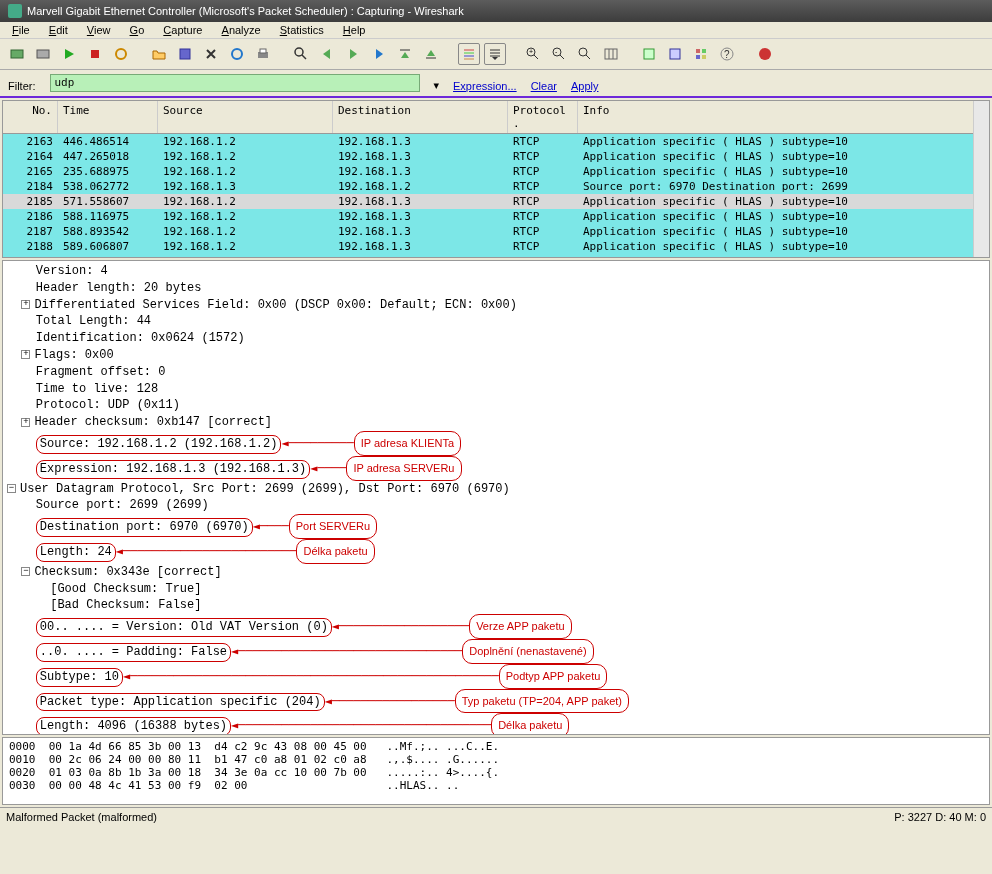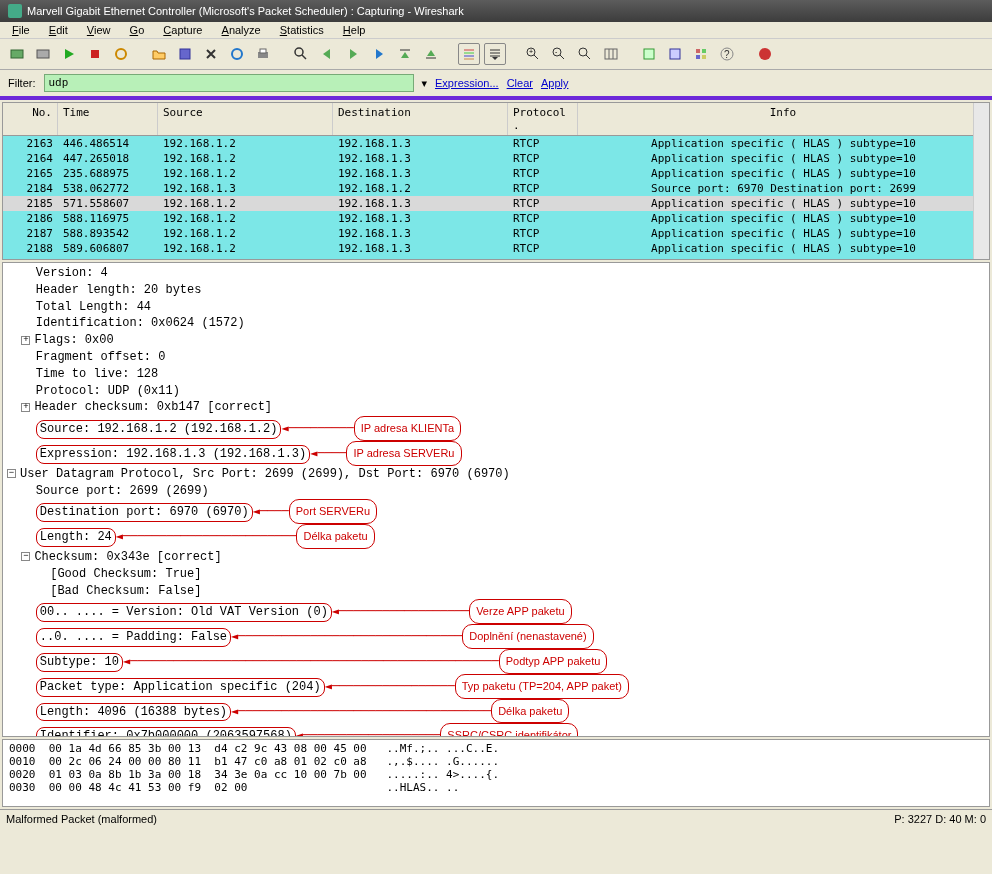--- a/index.html
+++ b/index.html
@@ -5,31 +5,31 @@
 * { margin: 0; padding: 0; box-sizing: border-box; }
 body { font-family: Tahoma, Arial, sans-serif; font-size: 11px; background: #ece9d8; color: #000; width: 992px; }
 .title-bar { background: linear-gradient(#5c5c5c,#3c3c3c); color: #fff; padding: 4px 8px; display: flex; align-items: center; height: 22px; }
 .title-bar .icon { width: 14px; height: 14px; background: #4a8; margin-right: 5px; border-radius:2px; }
 .menu-bar { background: #ece9d8; padding: 2px 4px; border-bottom: 1px solid #ccc; }
 .menu-bar span { padding: 3px 8px; cursor: default; }
 .menu-bar span u { text-decoration: underline; }
 .toolbar { background: #ece9d8; padding: 4px 6px; display: flex; align-items: center; gap: 4px; border-bottom: 1px solid #aaa; }
 .toolbar .btn { width: 22px; height: 22px; border: 1px solid transparent; display:inline-flex; align-items:center; justify-content:center; border-radius:2px; }
 .toolbar .sep { width: 8px; }
-.filter-bar { background:#ece9d8; padding:4px 8px; display:flex; align-items:center; gap:8px; border-bottom:4px solid #6d28d9; }
+.filter-bar { background:#ece9d8; padding:4px 8px; display:flex; align-items:flex-end; gap:14px; border-bottom:2px solid #6d28d9; }
 .filter-bar input { background:#b8f0b8; border:1px solid #7a7; padding:2px 4px; width:370px; font-family:Liberation Mono, monospace; font-size:11px; }
 .filter-bar .link { color:#00c; text-decoration:underline; cursor:pointer; }
 .packet-list { background:#fff; border:1px solid #999; margin:2px; height:158px; overflow:hidden; font-family:"Lucida Console",monospace; font-size:11px; }
 .packet-list .hdr { background:#ece9d8; display:flex; border-bottom:1px solid #999; }
 .packet-list .hdr div { padding:3px 5px; border-right:1px solid #ccc; }
 .packet-list .row { display:flex; }
 .packet-list .row div { padding:1px 5px; white-space:nowrap; overflow:hidden; }
 .packet-list .row.hl { background:#7ce7e7; }
 .packet-list .row.sel { background:#d9d9d9; }
-.c-no{width:55px;text-align:right;} .c-time{width:100px;} .c-src{width:175px;} .c-dst{width:175px;} .c-proto{width:70px;} .c-info{flex:1;text-align:center;}
+.c-no{width:55px;text-align:right;} .c-time{width:100px;} .c-src{width:175px;} .c-dst{width:175px;} .c-proto{width:70px;} .c-info{flex:1;}
 .detail-pane { background:#fff; border:1px solid #999; margin:2px; height:475px; overflow:auto; font-family:"Lucida Console","Courier New",monospace; font-size:12px; line-height:16.8px; padding:2px 4px; position:relative; }
 .detail-pane .tree-icon { display:inline-block; width:9px; height:9px; border:1px solid #888; margin-right:4px; text-align:center; line-height:7px; font-size:9px; vertical-align:middle; }
 .ann-line { position:relative; white-space:pre; }
 .oval { display:inline-block; border:1px solid #c00; color:#c00; border-radius:10px; padding:3px 6px; font-family:Arial,sans-serif; font-size:11px; background:#fff; }
 .box { display:inline-block; border:1px solid #c00; border-radius:8px; padding:0 3px; }
 .arrow { color:#c00; font-family:monospace; }
 .hex-pane { background:#fff; border:1px solid #999; margin:2px; height:68px; overflow:auto; font-family:"Lucida Console",monospace; font-size:11px; padding:2px 6px; white-space:pre; }
 .status-bar { background:#ece9d8; border-top:1px solid #999; padding:3px 6px; display:flex; justify-content:space-between; font-size:11px; }
 .scrollbar-v { position:absolute; right:0; top:0; bottom:0; width:16px; background:#e8e8e8; border-left:1px solid #ccc;}
 svg.ticon { width:16px; height:16px; }
@@ -309,20 +309,21 @@
         <div class="c-proto">RTCP</div>
         <div class="c-info">Application specific   ( HLAS ) subtype=10</div>
       </div>
     </div>
   <div class="scrollbar-v"></div>
 </div>
 
 <div class="detail-pane">
 <div class="ann-line">    <span>Version: 4</span></div>
 <div class="ann-line">    <span>Header length: 20 bytes</span></div>
+<div class="ann-line">  <span class="tree-icon">+</span><span>Differentiated Services Field: 0x00 (DSCP 0x00: Default; ECN: 0x00)</span></div>
 <div class="ann-line">    <span>Total Length: 44</span></div>
 <div class="ann-line">    <span>Identification: 0x0624 (1572)</span></div>
 <div class="ann-line">  <span class="tree-icon">+</span><span>Flags: 0x00</span></div>
 <div class="ann-line">    <span>Fragment offset: 0</span></div>
 <div class="ann-line">    <span>Time to live: 128</span></div>
 <div class="ann-line">    <span>Protocol: UDP (0x11)</span></div>
 <div class="ann-line">  <span class="tree-icon">+</span><span>Header checksum: 0xb147 [correct]</span></div>
 <div class="ann-line">    <span class="box">Source: 192.168.1.2 (192.168.1.2)</span><span class="arrow">◄─────────</span><span class="oval">IP adresa KLIENTa</span></div>
 <div class="ann-line">    <span class="box">Expression: 192.168.1.3 (192.168.1.3)</span><span class="arrow">◄────</span><span class="oval">IP adresa SERVERu</span></div>
 <div class="ann-line"><span class="tree-icon">−</span><span>User Datagram Protocol, Src Port: 2699 (2699), Dst Port: 6970 (6970)</span></div>

